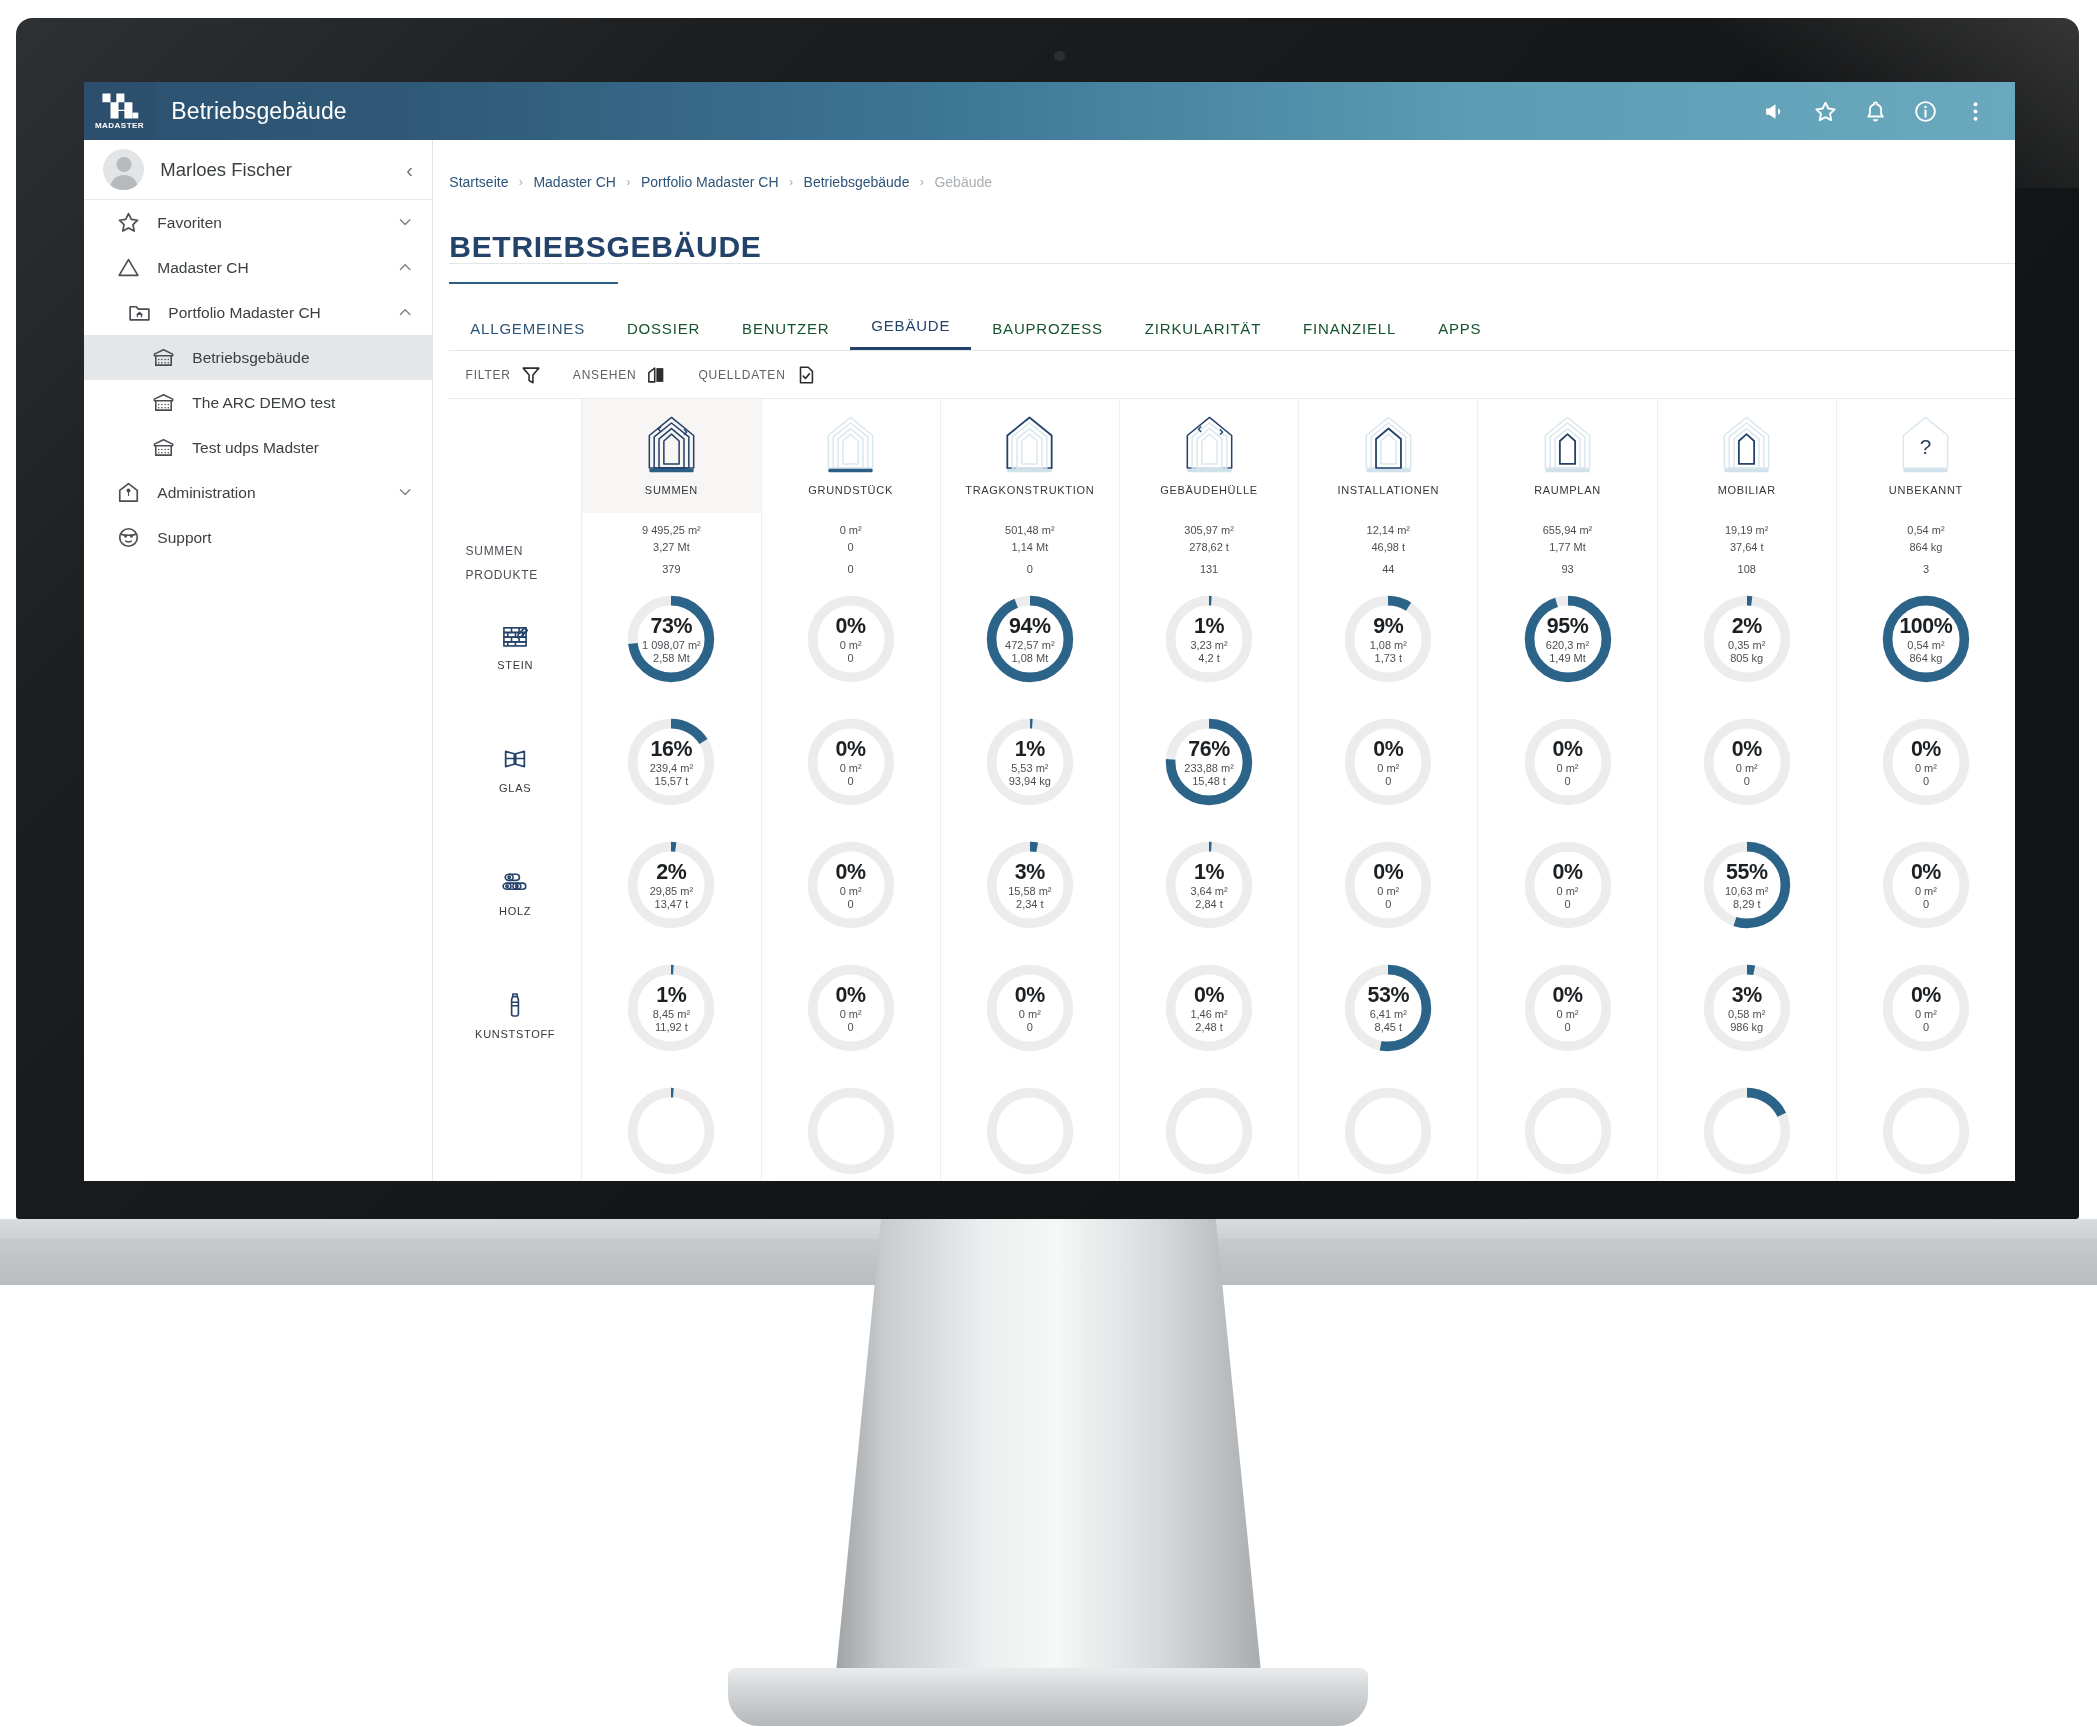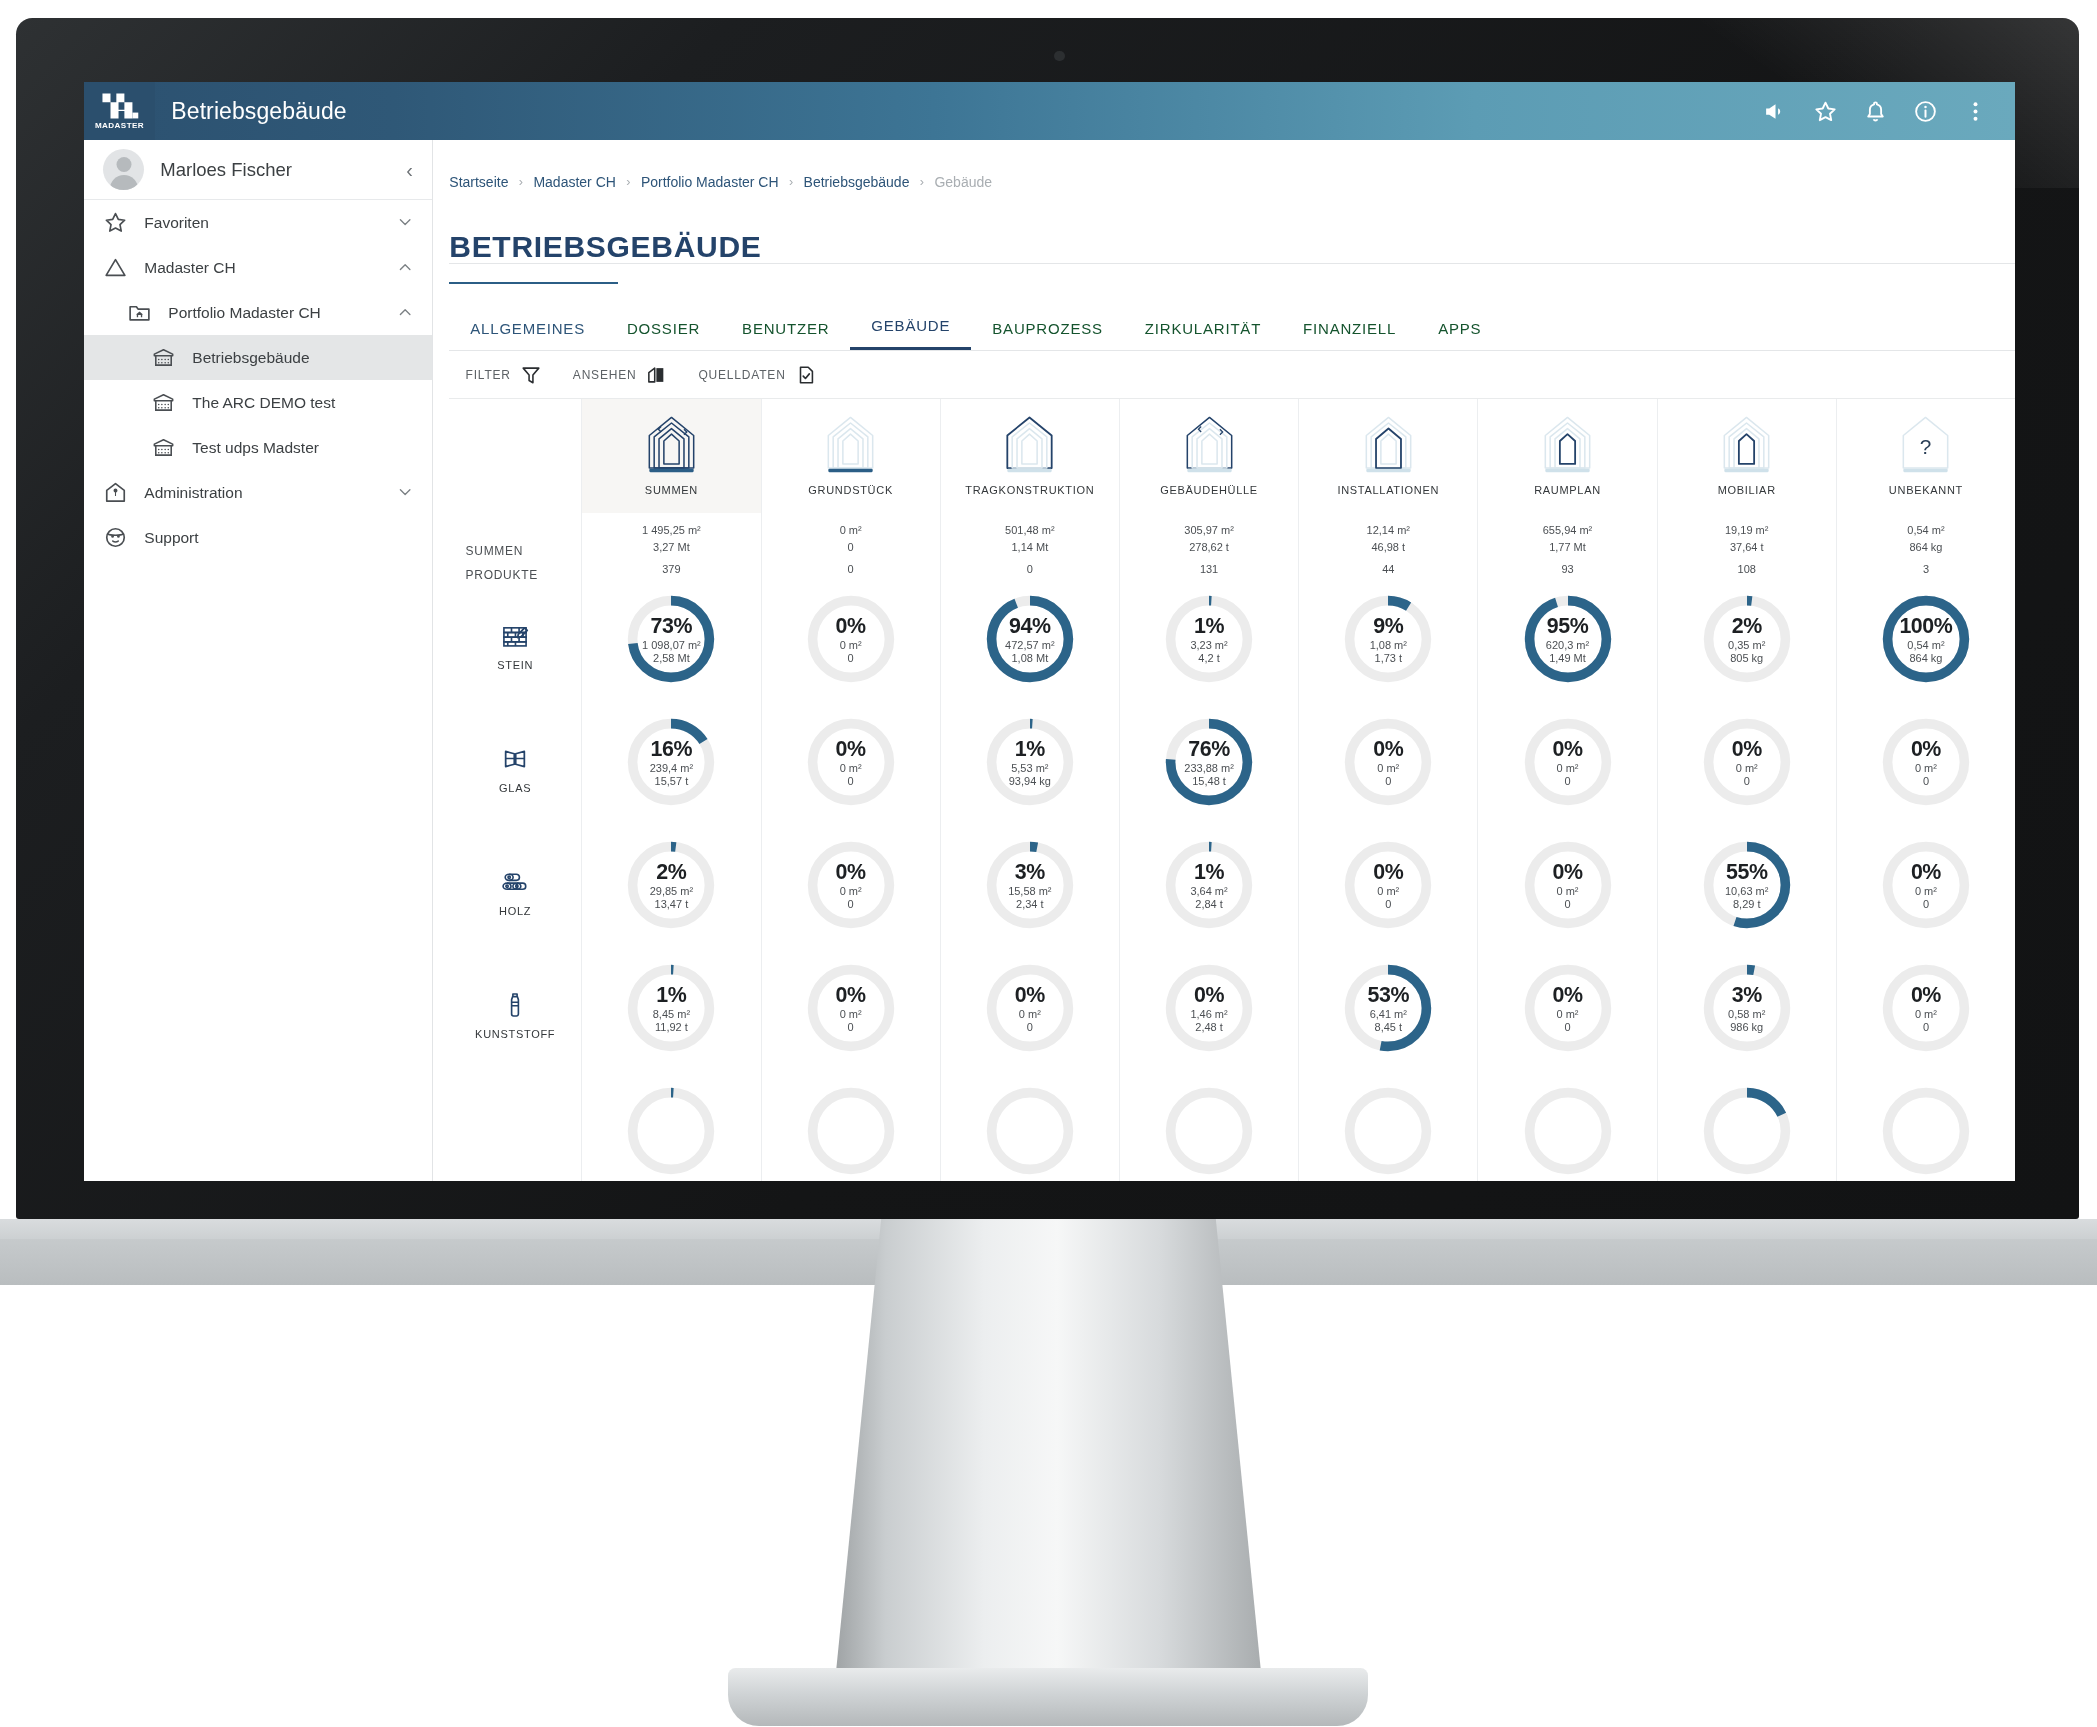--- a/index.html
+++ b/index.html
@@ -107,21 +107,21 @@
   }
   .user-name { font-size: 18.5px; color: #3c4043; margin-left: 16.3px; }
   .collapse-btn {
     margin-left: auto; color: #6e7377; font-size: 20px; cursor: pointer;
     line-height: 1;
   }
   .nav-item {
     display: flex; align-items: center; height: 45px;
     padding-right: 19px; cursor: pointer; position: relative;
   }
-  .nav-item.lvl0 { padding-left: 19px; }
+  .nav-item.lvl0 { padding-left: 32px; }
   .nav-item.lvl1 { padding-left: 43px; }
   .nav-item.lvl2 { padding-left: 67px; }
   .nav-item.active { background: #e4e6e7; }
   .nav-icon { width: 25px; height: 25px; flex: 0 0 auto; color: #4a4e52; }
   .nav-label { font-size: 15.5px; color: #3c4043; margin-left: 16.3px; white-space: nowrap; }
   .nav-chev { margin-left: auto; color: #7b8084; width: 16.3px; height: 16.3px; }
 
   
   .main {
     flex: 1 1 auto; background: #ffffff; padding: 0 0 0 16.3px; overflow: hidden;
@@ -502,21 +502,21 @@
                     <path d="M37 13 L62 33 V78 H12 V33 Z" fill="none" stroke="#24436a" stroke-width="2.2" stroke-linejoin="round"></path>
                     <path d="M37 21 L55 36 V78 H19 V36 Z" fill="none" stroke="#24436a" stroke-width="2.2" stroke-linejoin="round"></path>
                     <path d="M37 29 L48 39 V72 H26 V39 Z" fill="none" stroke="#24436a" stroke-width="2.2" stroke-linejoin="round"></path>
                     <path d="M22 18 l-4 4 4 4" fill="none" stroke="#24436a" stroke-width="2"></path>
                     <path d="M55 22 l4 4 -4 4" fill="none" stroke="#24436a" stroke-width="2"></path>
                     <rect x="5" y="79" width="64" height="5" rx="1.6" fill="#2b5e86"></rect>
                   </svg>
       <div class="col-name">SUMMEN</div>
     </div>
     <div class="summary-block">
-      <div class="sum-line">1 495,25 m²</div>
+      <div class="sum-line">9 495,25 m²</div>
       <div class="sum-line">3,27 Mt</div>
       <div class="sum-line prod">379</div>
     </div>
                 <div class="donut-cell">
     <div class="donut">
       <svg width="96" height="96" viewBox="0 0 130 130">
         <circle cx="65" cy="65" r="52" fill="none" stroke="#ececec" stroke-width="13"></circle>
         <circle cx="65" cy="65" r="52" fill="none" stroke="#2c6489" stroke-width="13" stroke-dasharray="238.5097142605371 88.21592171280142" stroke-linecap="butt"></circle>
       </svg>
       <div class="donut-txt">

